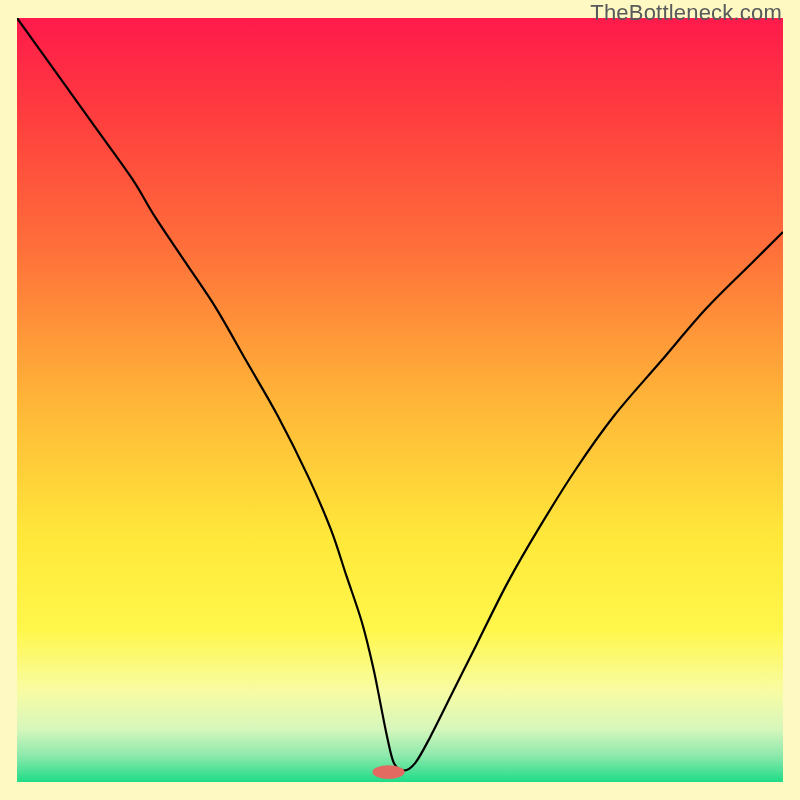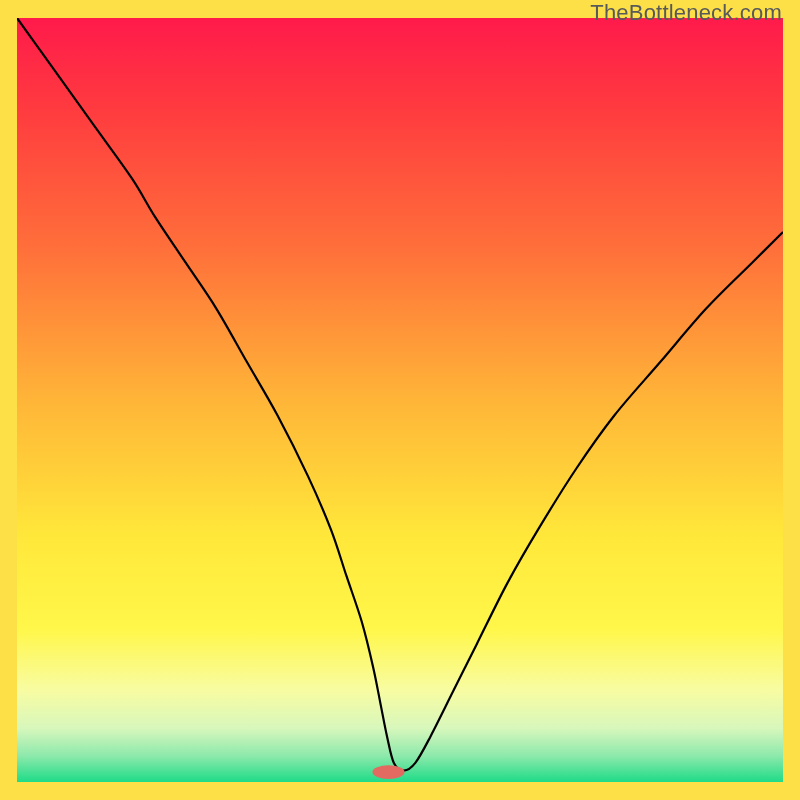--- a/index.html
+++ b/index.html
@@ -10,21 +10,21 @@
     background: #000;
     overflow: hidden;
     font-family: Arial, Helvetica, sans-serif;
   }
   .frame {
     position: absolute;
     left: 0;
     top: 0;
     width: 800px;
     height: 800px;
-    background: #fde047;
+    background: #fef9c3;
   }
   .plot {
     position: absolute;
     left: 17px;
     top: 18px;
     width: 766px;
     height: 764px;
   }
   .watermark {
     position: absolute;

